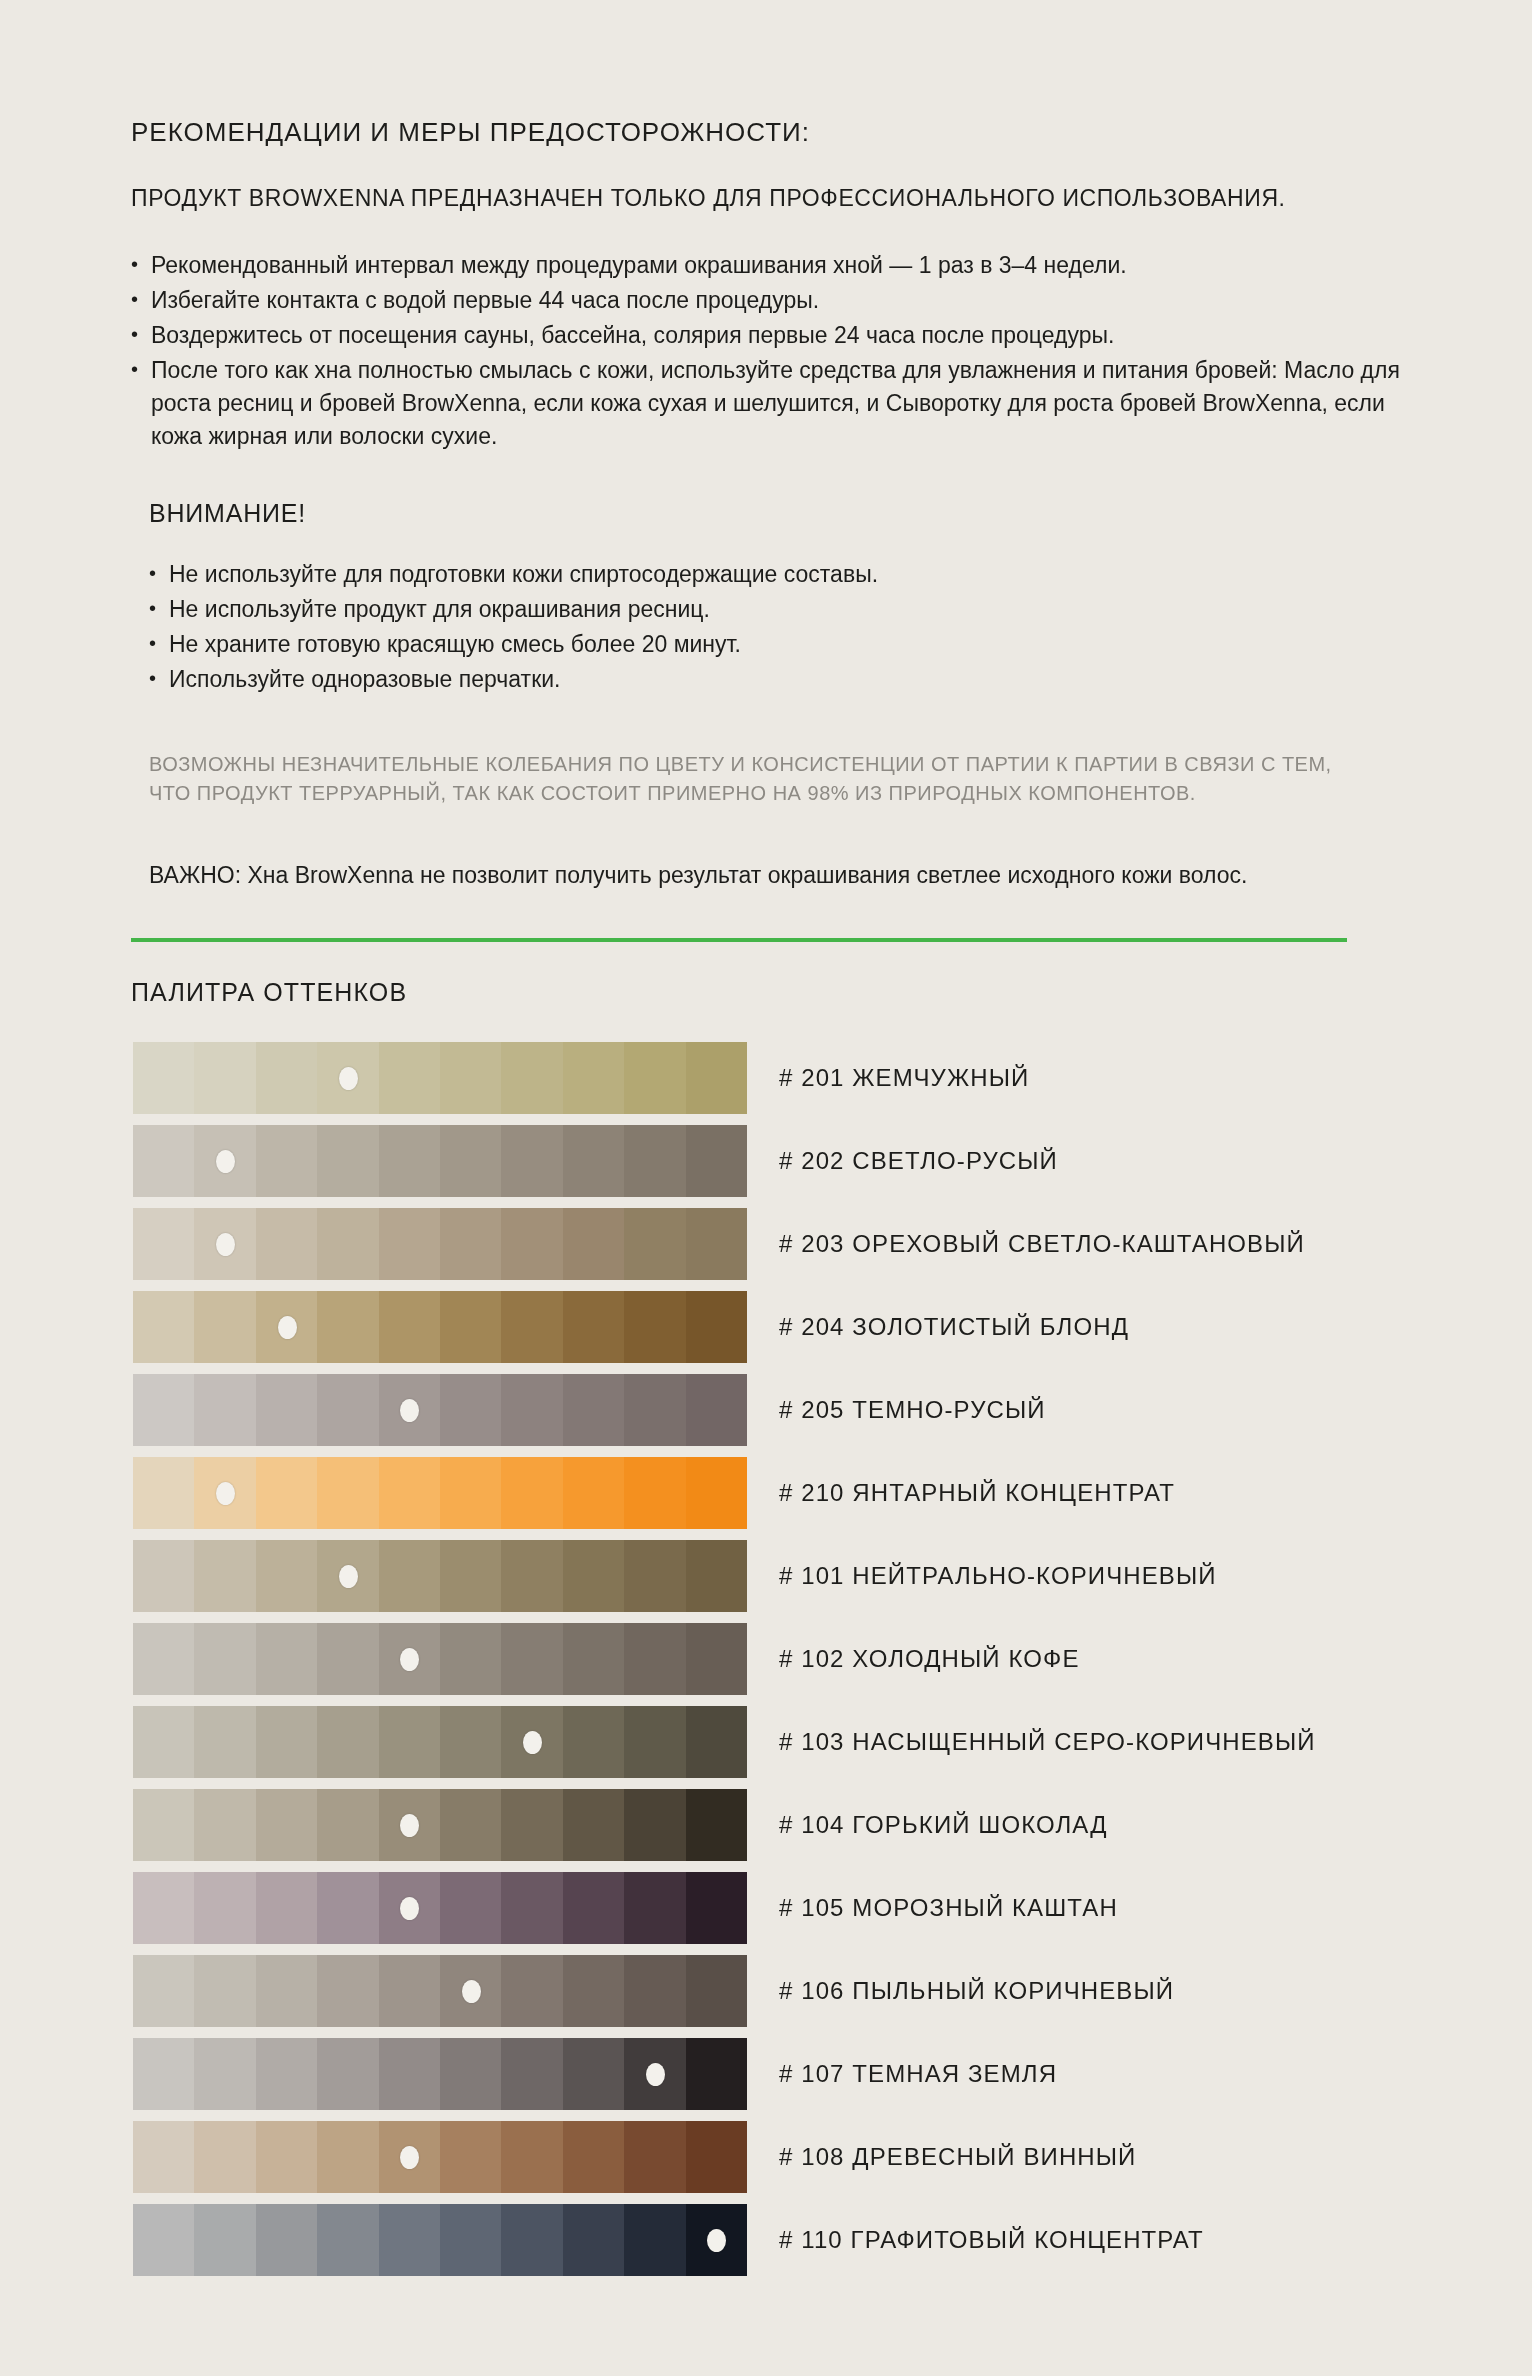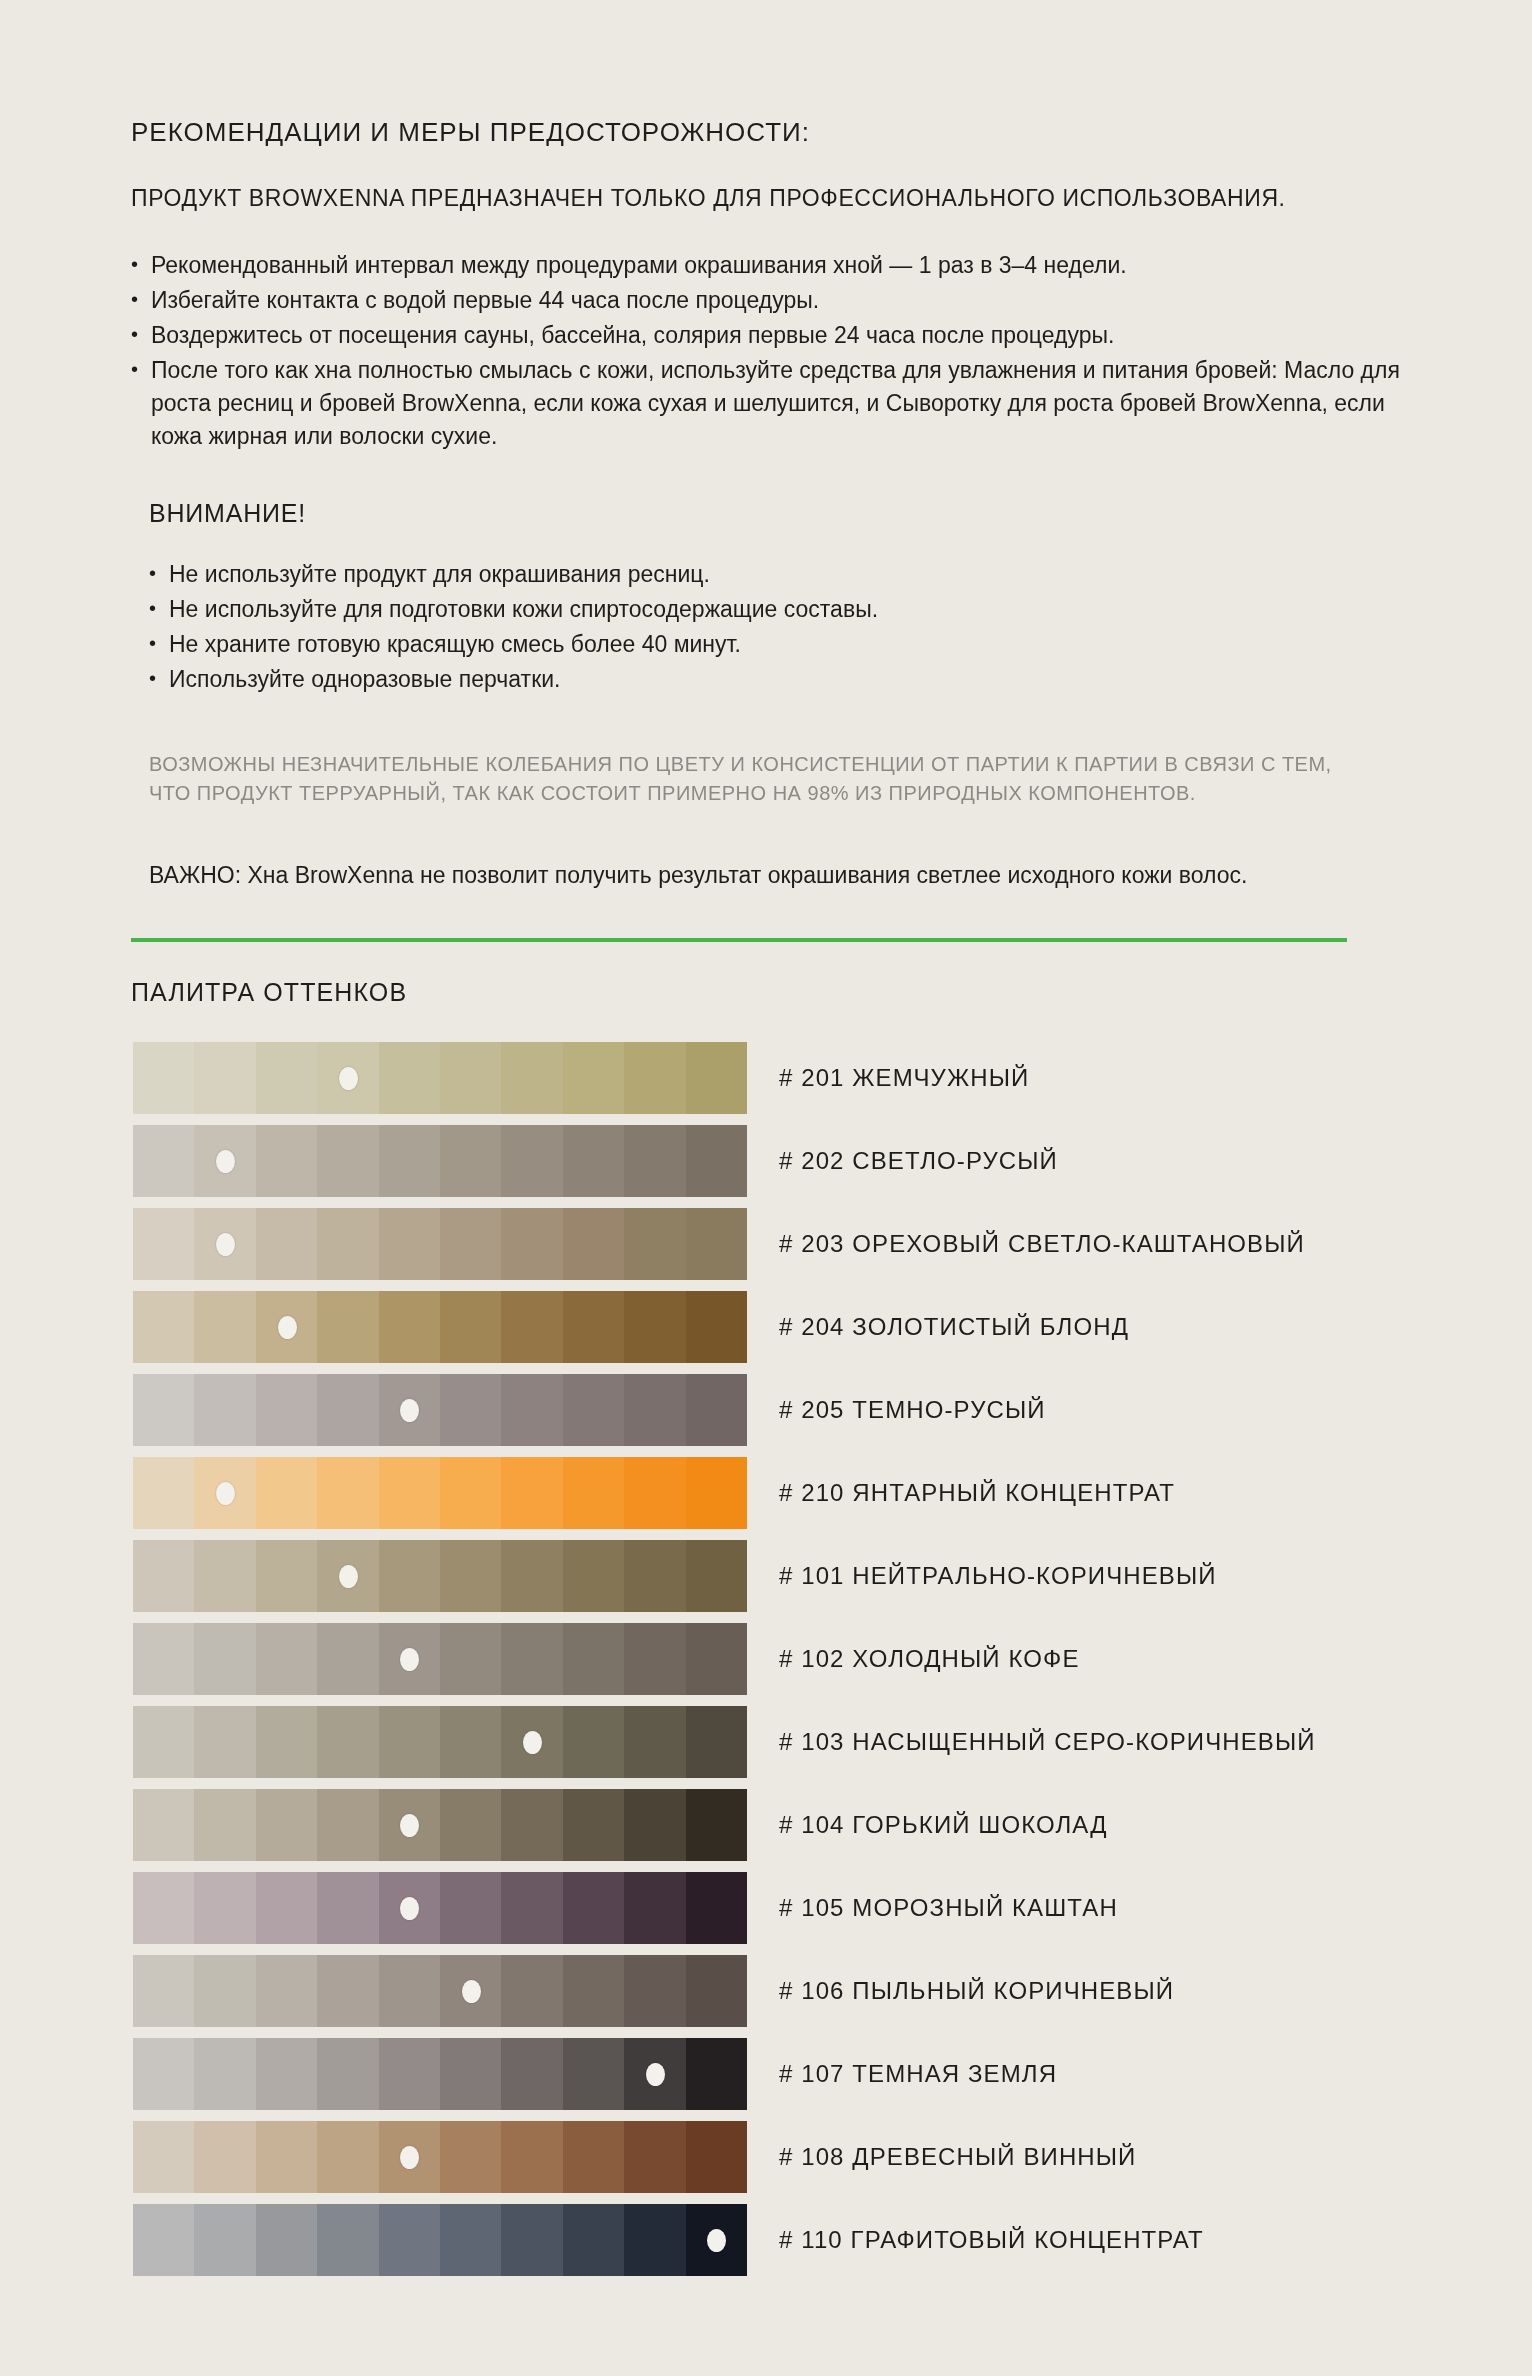--- a/index.html
+++ b/index.html
@@ -166,23 +166,23 @@
     <ul class="bullets" id="recommendations-list">
         <li>Рекомендованный интервал между процедурами окрашивания хной — 1 раз в 3–4 недели.</li>
         <li>Избегайте контакта с водой первые 44 часа после процедуры.</li>
         <li>Воздержитесь от посещения сауны, бассейна, солярия первые 24 часа после процедуры.</li>
         <li>После того как хна полностью смылась с кожи, используйте средства для увлажнения и питания бровей: Масло для роста ресниц и бровей BrowXenna, если кожа сухая и шелушится, и Сыворотку для роста бровей BrowXenna, если кожа жирная или волоски сухие.</li>
       </ul>
 
     <h2 class="attention">ВНИМАНИЕ!</h2>
 
     <ul class="bullets" id="warnings-list" style="margin-left:18px;">
+        <li>Не используйте для подготовки кожи спиртосодержащие составы.</li>
         <li>Не используйте продукт для окрашивания ресниц.</li>
-        <li>Не используйте для подготовки кожи спиртосодержащие составы.</li>
-        <li>Не храните готовую красящую смесь более 40 минут.</li>
+        <li>Не храните готовую красящую смесь более 20 минут.</li>
         <li>Используйте одноразовые перчатки.</li>
       </ul>
 
     <p class="note">ВОЗМОЖНЫ НЕЗНАЧИТЕЛЬНЫЕ КОЛЕБАНИЯ ПО ЦВЕТУ И КОНСИСТЕНЦИИ ОТ ПАРТИИ К ПАРТИИ В СВЯЗИ С ТЕМ, ЧТО ПРОДУКТ ТЕРРУАРНЫЙ, ТАК КАК  СОСТОИТ ПРИМЕРНО НА 98% ИЗ ПРИРОДНЫХ КОМПОНЕНТОВ.</p>
 
     <p class="important">ВАЖНО: Хна BrowXenna  не позволит получить результат окрашивания светлее исходного кожи волос.</p>
 
     <div class="divider"></div>
 
     <h2 class="palette-title">ПАЛИТРА ОТТЕНКОВ</h2>

